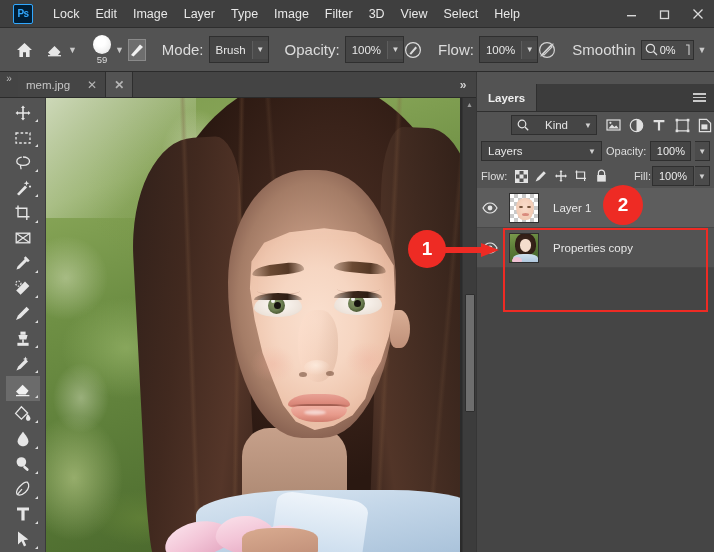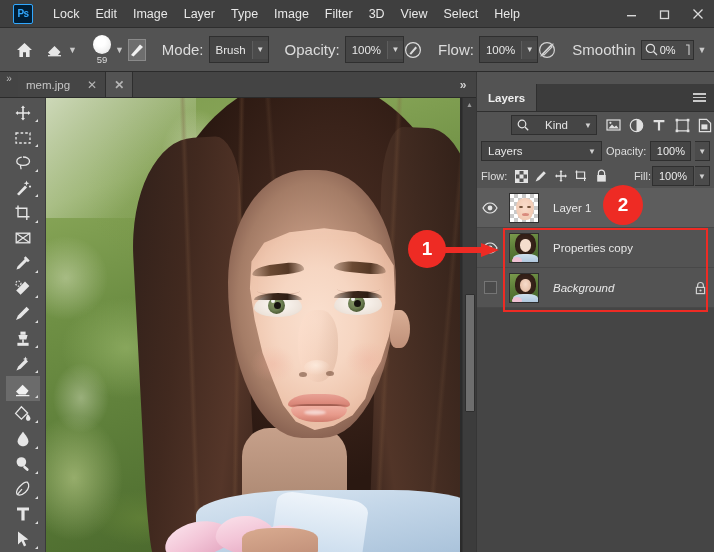--- a/index.html
+++ b/index.html
@@ -971,41 +971,20 @@
             <div class="thumb photo-thumb">
               <span class="tp-hair"></span>
                 <span class="tp-face blank"></span>
                 <span class="tp-shirt"></span>
                 <span class="tp-flower"></span>
             </div>
           </div>
           <div class="layername">Properties copy</div>
         </div>
 
-        <div class="layerrow">
-          <div class="eyecell">
-            <span class="eye-empty"></span>
-          </div>
-          <div class="thumbcell">
-            <div class="thumb photo-thumb">
-              <span class="tp-hair"></span>
-                <span class="tp-face"></span>
-                <span class="tp-shirt"></span>
-                <span class="tp-flower"></span>
-            </div>
-          </div>
-          <div class="layername italic">Background</div>
-          <div class="locked-ico">
-            <svg width="13" height="14" viewBox="0 0 13 14">
-              <path d="M3.6 6.4 V4.4 A2.9 2.9 0 0 1 9.4 4.4 V6.4" fill="none" stroke="#cfcfcf" stroke-width="1.2"></path>
-              <rect x="2.4" y="6.4" width="8.2" height="6.2" fill="none" stroke="#cfcfcf" stroke-width="1.2"></rect>
-              <circle cx="6.5" cy="9.5" r="1.1" fill="#cfcfcf"></circle>
-            </svg>
-          </div>
-        </div>
 
       </div>
     </div>
   </div>
 
   <div class="hl-box"></div>
   <div class="arrow1">
     <svg width="62" height="14" viewBox="0 0 62 14">
       <path d="M0 4 H44 V0 L62 7 L44 14 V10 H0 Z" fill="#ee2b24"></path>
     </svg>

